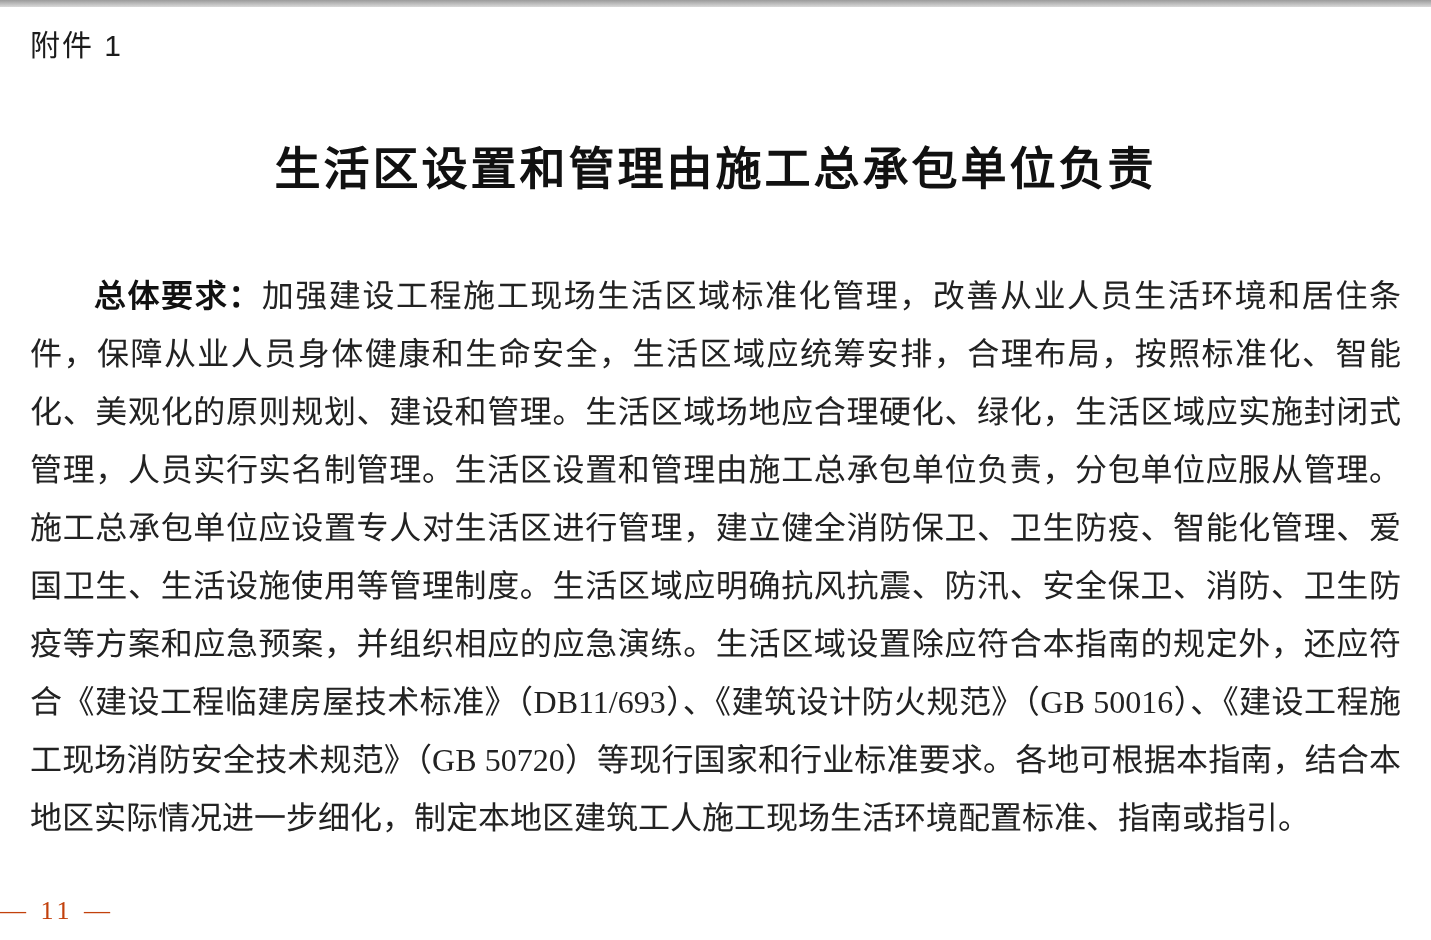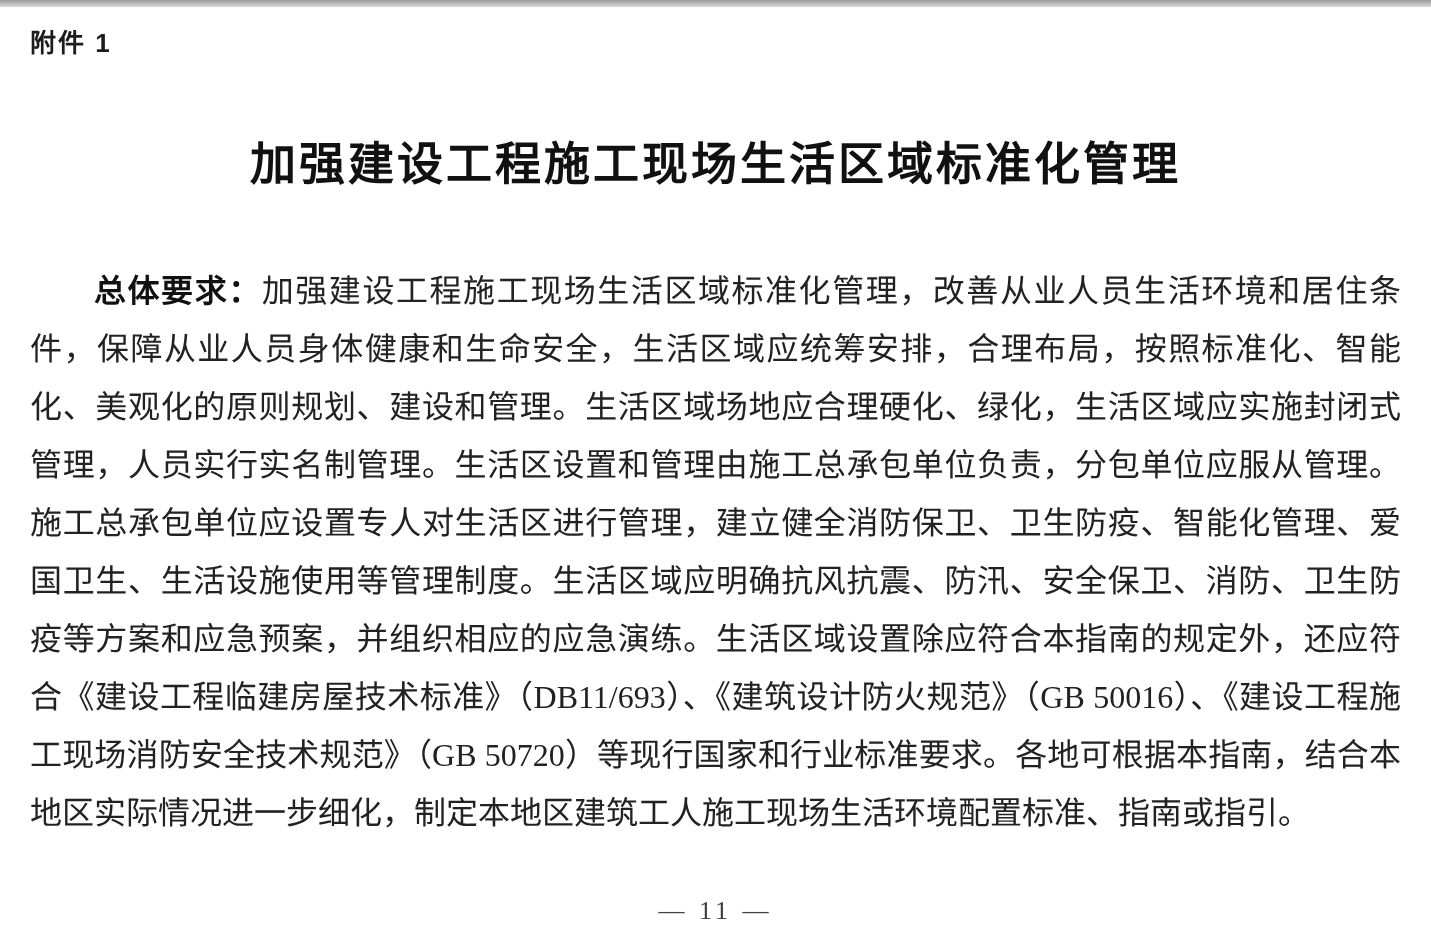--- a/index.html
+++ b/index.html
@@ -21,22 +21,22 @@
     position: relative;
     width: 1431px;
     height: 940px;
     box-sizing: border-box;
     padding: 28px 30px 0 30px;
     color: #1c1c1c;
     font-family: "Liberation Serif", "DejaVu Serif", serif;
   }
   .attachment-label {
     font-family: "Liberation Sans", "DejaVu Sans", sans-serif;
-    font-weight: 700;
-    font-size: 26px;
+    font-weight: 400;
+    font-size: 30px;
     line-height: 1.2;
     letter-spacing: 2px;
   }
   .doc-title {
     margin-top: 78px;
     text-align: center;
     font-family: "Liberation Serif", "DejaVu Serif", serif;
     font-weight: 700;
     font-size: 46px;
     line-height: 1.2;
@@ -55,32 +55,31 @@
   .body-paragraph .lead {
     font-family: "Liberation Sans", "DejaVu Sans", sans-serif;
     font-weight: 700;
     color: #111111;
   }
   .page-footer {
     position: absolute;
     left: 0;
     bottom: 14px;
     width: 100%;
-    text-align: center;
     font-size: 26px;
     letter-spacing: 4px;
-    color: #404040;
+    color: #c2410c;
   }
 </style>
 </head>
 <body>
 
 <div class="page">
   <div class="scan-top-edge"></div>
 
   <div class="attachment-label">附件 1</div>
 
-  <h1 class="doc-title">加强建设工程施工现场生活区域标准化管理</h1>
+  <h1 class="doc-title">生活区设置和管理由施工总承包单位负责</h1>
 
   <p class="body-paragraph"><span class="lead">总体要求：</span><span>加强建设工程施工现场生活区域标准化管理，改善从业人员生活环境和居住条件，保障从业人员身体健康和生命安全，生活区域应统筹安排，合理布局，按照标准化、智能化、美观化的原则规划、建设和管理。生活区域场地应合理硬化、绿化，生活区域应实施封闭式管理，人员实行实名制管理。生活区设置和管理由施工总承包单位负责，分包单位应服从管理。施工总承包单位应设置专人对生活区进行管理，建立健全消防保卫、卫生防疫、智能化管理、爱国卫生、生活设施使用等管理制度。生活区域应明确抗风抗震、防汛、安全保卫、消防、卫生防疫等方案和应急预案，并组织相应的应急演练。生活区域设置除应符合本指南的规定外，还应符合《建设工程临建房屋技术标准》（DB11/693）、《建筑设计防火规范》（GB 50016）、《建设工程施工现场消防安全技术规范》（GB 50720）等现行国家和行业标准要求。各地可根据本指南，结合本地区实际情况进一步细化，制定本地区建筑工人施工现场生活环境配置标准、指南或指引。</span></p>
 
   <div class="page-footer">— 11 —</div>
 </div>
 
 </body></html>

